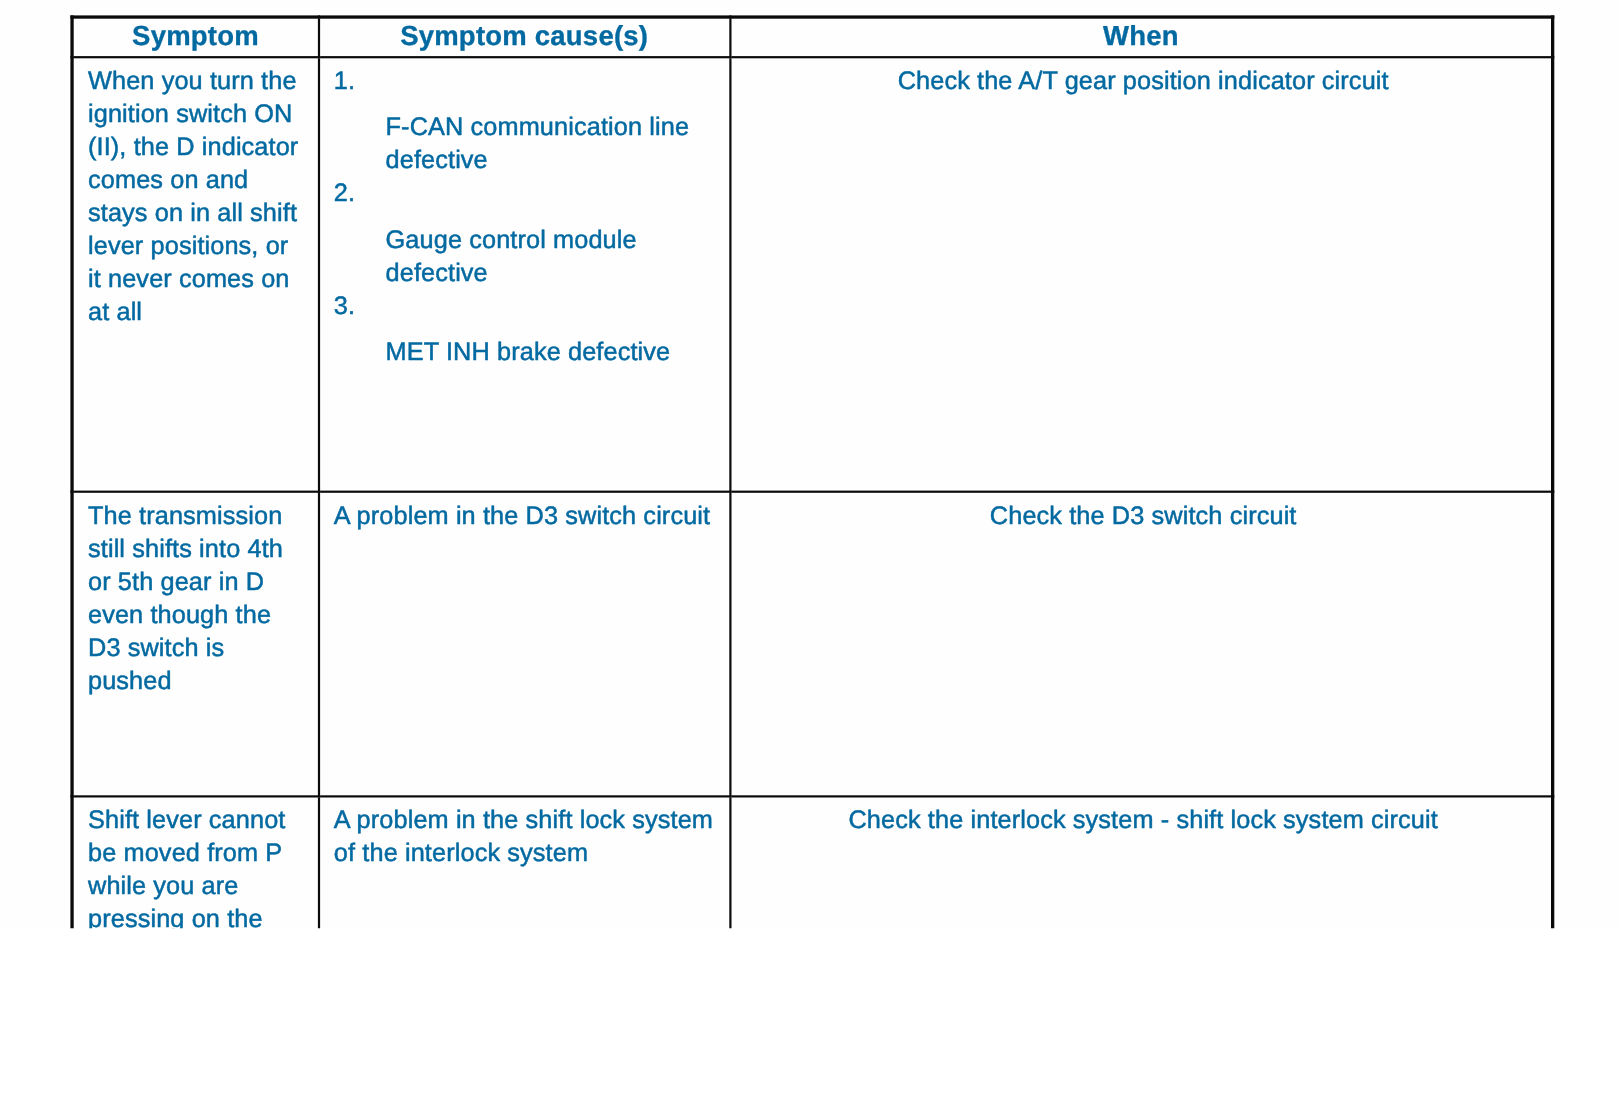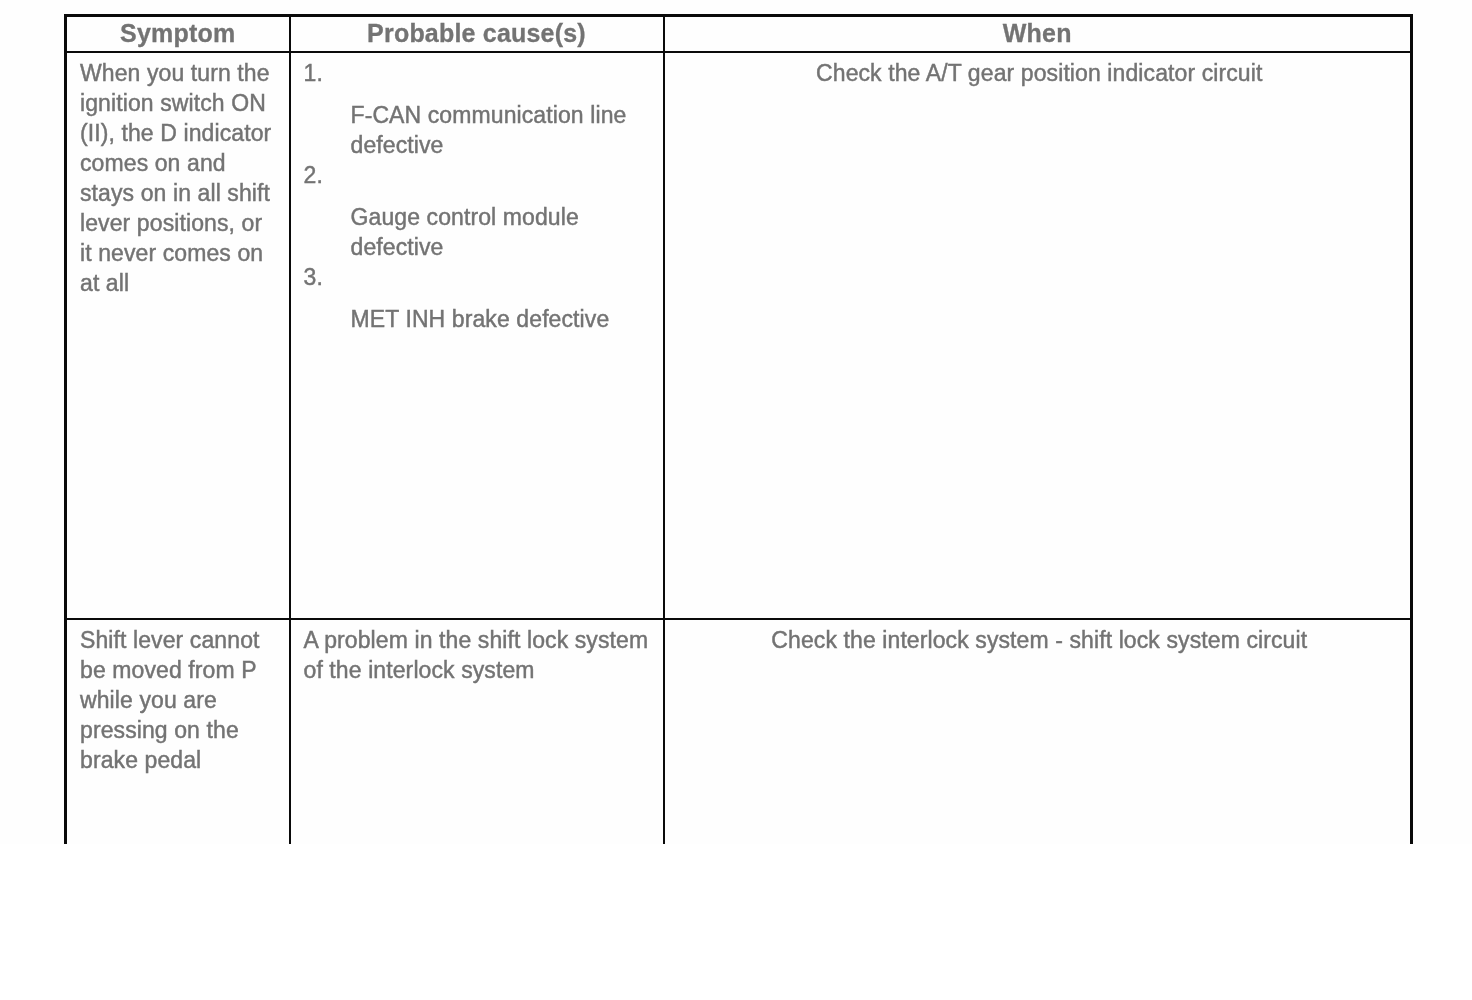--- a/index.html
+++ b/index.html
@@ -7,21 +7,21 @@
     padding: 0;
     background: #ffffff;
   }
   .page {
     position: relative;
     width: 1472px;
     height: 844px;
     background: #fefefe;
     overflow: hidden;
     font-family: "Liberation Sans", sans-serif;
-    color: #737373;
+    color: #0369a1;
   }
   table.doc-table {
     position: absolute;
     left: 64px;
     top: 14px;
     width: 1346px;
     height: 952px;
     border-collapse: collapse;
     table-layout: fixed;
     background: #fefefe;
@@ -74,21 +74,21 @@
 <div class="page">
   <table class="doc-table">
     <colgroup>
       <col class="col-symptom">
       <col class="col-cause">
       <col class="col-notes">
     </colgroup>
     <thead>
       <tr class="header-row">
         <th>Symptom</th>
-        <th>Probable cause(s)</th>
+        <th>Symptom cause(s)</th>
         <th>When</th>
       </tr>
     </thead>
     <tbody>
       <tr class="row row-1">
         <td class="cell symptom-cell">When you turn the ignition switch ON (II), the D indicator comes on and stays on in all shift lever positions, or it never comes on at all</td>
         <td class="cell cause-cell">
           <div class="cause-item">
             <span class="cause-num">1.</span>
             <span class="cause-text">F-CAN communication line defective</span>
@@ -97,20 +97,25 @@
             <span class="cause-num">2.</span>
             <span class="cause-text">Gauge control module defective</span>
           </div>
           <div class="cause-item">
             <span class="cause-num">3.</span>
             <span class="cause-text">MET INH brake defective</span>
           </div>
         </td>
         <td class="cell notes-cell">Check the A/T gear position indicator circuit</td>
       </tr>
+      <tr class="row row-2">
+        <td class="cell symptom-cell">The transmission still shifts into 4th or 5th gear in D even though the D3 switch is pushed</td>
+        <td class="cell cause-cell">A problem in the D3 switch circuit</td>
+        <td class="cell notes-cell">Check the D3 switch circuit</td>
+      </tr>
       <tr class="row row-3">
         <td class="cell symptom-cell">Shift lever cannot be moved from P while you are pressing on the brake pedal</td>
         <td class="cell cause-cell">A problem in the shift lock system of the interlock system</td>
         <td class="cell notes-cell">Check the interlock system - shift lock system circuit</td>
       </tr>
     </tbody>
   </table>
 </div>
 
 </body></html>

